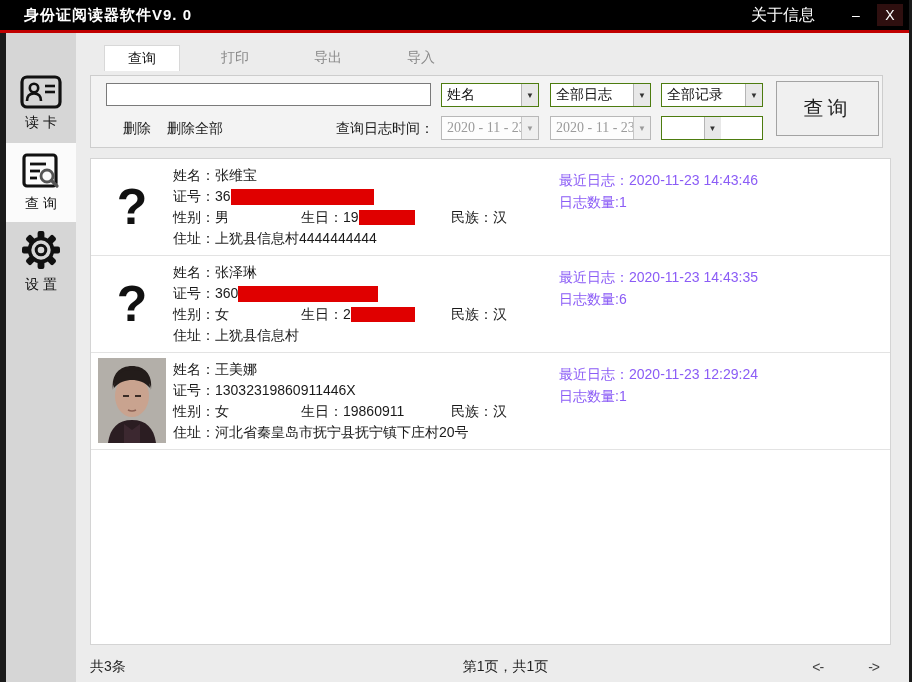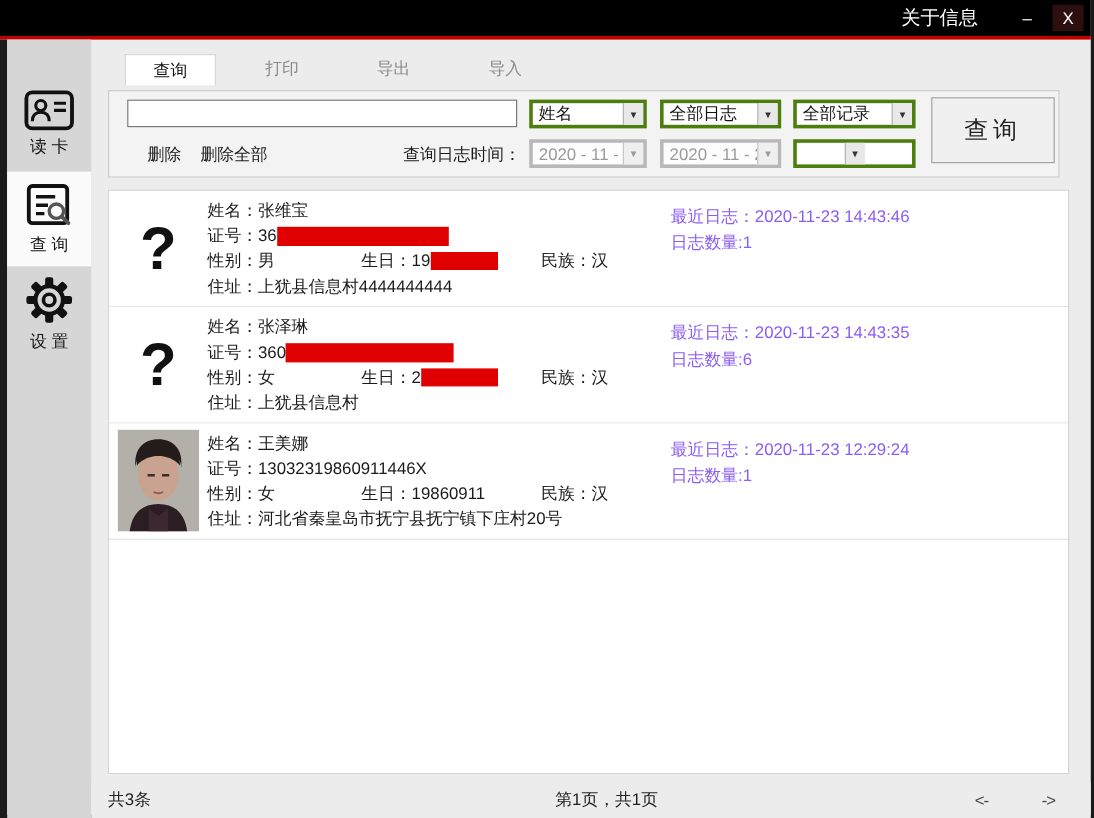--- a/index.html
+++ b/index.html
@@ -34,22 +34,22 @@
   .tab { width:76px; height:26px; margin-right:17px; display:flex; align-items:center; justify-content:center;
          font-size:14px; color:#8a8a8a; cursor:pointer; }
   .tab.active { background:#fff; color:#111; border:1px solid #d8d8d8; border-bottom:none; }
 
   
   .search-panel { position:relative; margin:4px 0 0 14px; width:793px; height:73px;
                   background:#f3f3f3; border:1px solid #cdcdcd; }
   .txt-input { position:absolute; left:15px; top:7px; width:325px; height:23px;
                border:1px solid #7a7a7a; background:#fff; font-size:14px; padding:0 4px;
                font-family:inherit; }
-  .combo { position:absolute; height:24px; background:#fff; border:3px solid #4d7c0f;
-           display:flex; align-items:center; font-size:14px; color:#111; cursor:default; }
+  .combo { position:absolute; height:24px; background:#fff; border:1px solid #4d7c0f;
+           display:flex; align-items:center; font-size:14px; color:#111; cursor:default;font-family:Liberation Serif, serif; }
   .combo .cb-text { flex:1; padding-left:5px; white-space:nowrap; overflow:hidden; }
   .combo .cb-btn { width:17px; height:100%; background:#e8e8e8; border-left:1px solid #b5b5b5;
                    display:flex; align-items:center; justify-content:center; font-size:8px; color:#333; }
   .combo.c1 { left:350px; top:7px;  width:98px; }
   .combo.c2 { left:459px; top:7px;  width:101px; }
   .combo.c3 { left:570px; top:7px;  width:102px;align-items:center; }
   .combo.c6 { left:570px; top:40px; width:102px;flex-direction:column; }
   .combo.dt { background:#fdfdfd; border-color:#b8b8b8; color:#9b9b9b; }
   .combo.dt .cb-btn { color:#9b9b9b; background:#efefef; border-left-color:#c6c6c6; }
   .combo.d1 { left:350px; top:40px; width:98px; }
@@ -91,20 +91,21 @@
   .footer .pageinfo { position:absolute; left:50%; transform:translateX(-50%);margin-left:13px; }
   .footer .nav { margin-left:auto; margin-right:30px; display:flex; gap:45px; }
   .footer .nav span { color:#444; cursor:pointer; letter-spacing:-1px; font-size:14px; }
 </style>
 </head>
 <body>
 
 <div class="window">
 
   <div class="titlebar">
+    <span class="title">身份证阅读器软件V9. 0</span>
     <span class="spacer"></span>
     <span class="about">关于信息</span>
     <span class="win-btn">–</span>
     <span class="win-btn close">X</span>
   </div>
   <div class="redline"></div>
 
   <div class="body-row">
     <div class="edge-strip"></div>
 

